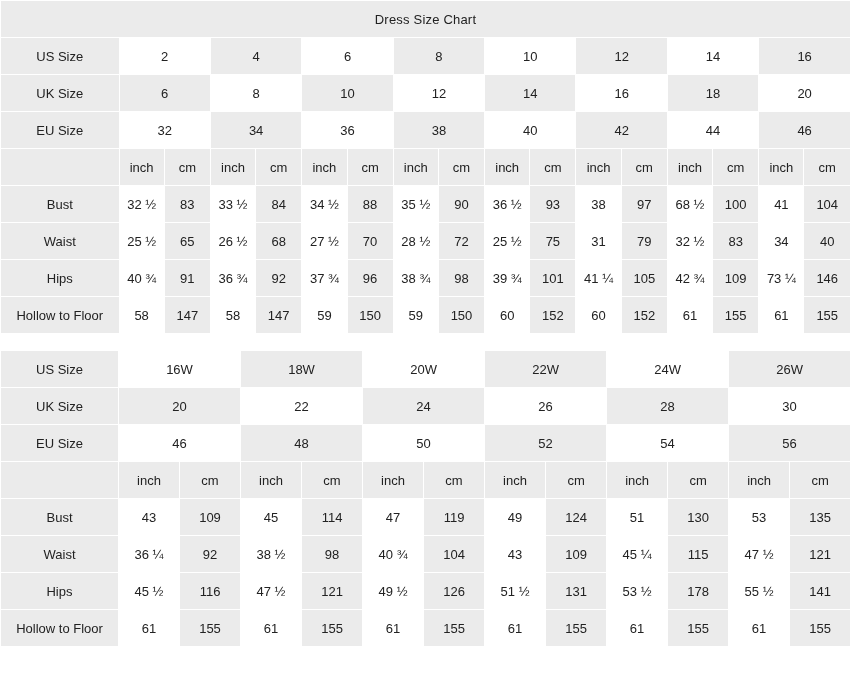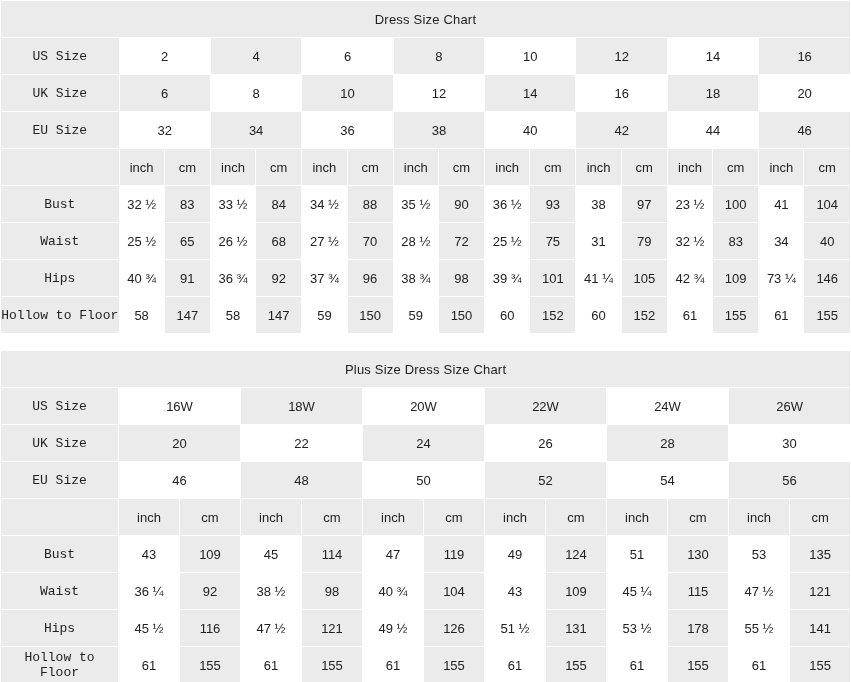--- a/index.html
+++ b/index.html
@@ -37,21 +37,20 @@
   .title-cell {
     background: #ebebeb;
     font-weight: bold;
     font-size: 17px;
     height: 40px;
     letter-spacing: .2px;
   }
   .row-label {
     background: #ebebeb;
     width: 118px;
-    font-family: Liberation Mono, monospace;
   }
   .shade {
     background: #ebebeb;
   }
   .plain {
     background: #ffffff;
   }
   .spacer {
     height: 16px;
     background: #ffffff;
@@ -153,21 +152,21 @@
         <td class="plain">33 ½</td>
         <td class="shade">84</td>
         <td class="plain">34 ½</td>
         <td class="shade">88</td>
         <td class="plain">35 ½</td>
         <td class="shade">90</td>
         <td class="plain">36 ½</td>
         <td class="shade">93</td>
         <td class="plain">38</td>
         <td class="shade">97</td>
-        <td class="plain">23 ½</td>
+        <td class="plain">68 ½</td>
         <td class="shade">100</td>
         <td class="plain">41</td>
         <td class="shade">104</td>
       </tr>
 
       <tr>
         <td class="row-label">Waist</td>
         <td class="plain">25 ½</td>
         <td class="shade">65</td>
         <td class="plain">26 ½</td>
@@ -242,23 +241,20 @@
       <col style="width:61px">
         <col style="width:61px">
       <col style="width:61px">
         <col style="width:61px">
       <col style="width:61px">
         <col style="width:61px">
       <col style="width:61px">
         <col style="width:61px">
     </colgroup>
     <tbody>
-      <tr>
-        <td class="title-cell" colspan="13">Plus Size Dress Size Chart</td>
-      </tr>
 
       <tr>
         <td class="row-label">US Size</td>
         <td class="plain" colspan="2">16W</td>
         <td class="shade" colspan="2">18W</td>
         <td class="plain" colspan="2">20W</td>
         <td class="shade" colspan="2">22W</td>
         <td class="plain" colspan="2">24W</td>
         <td class="shade" colspan="2">26W</td>
       </tr>

